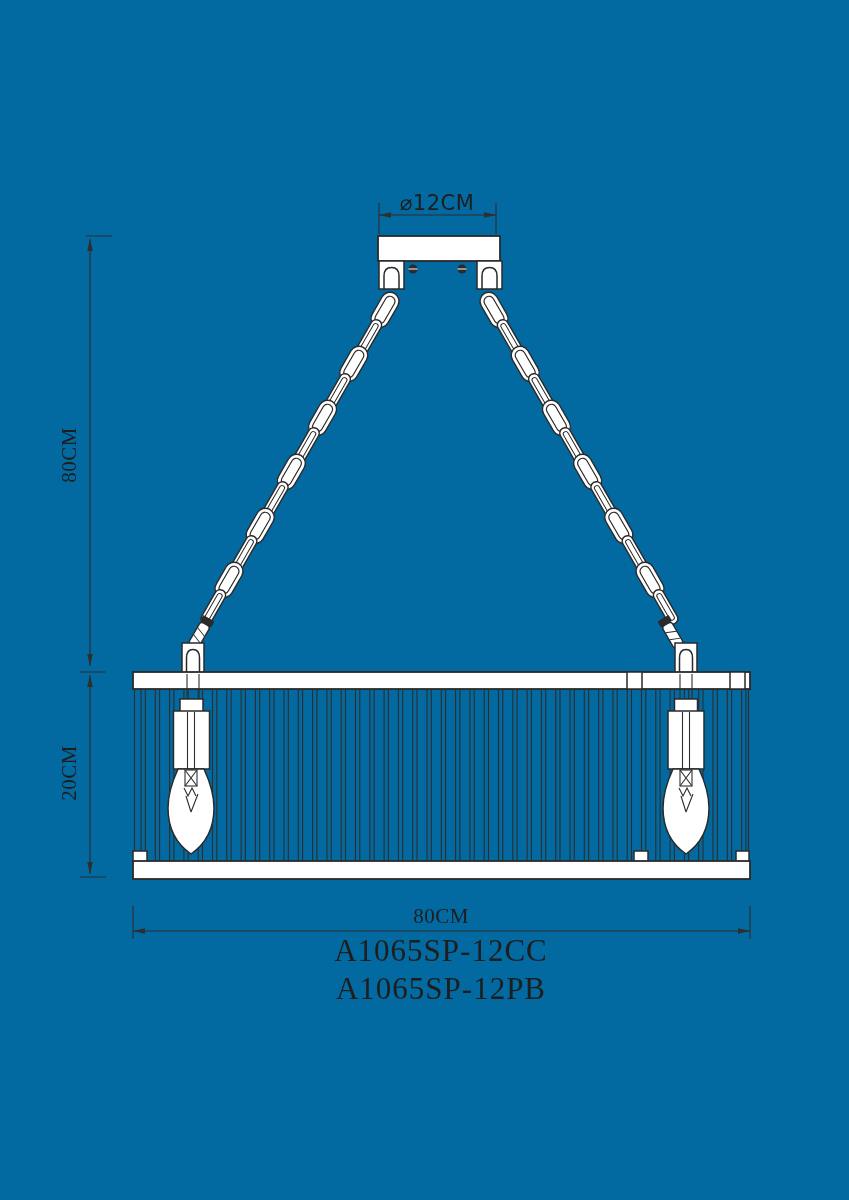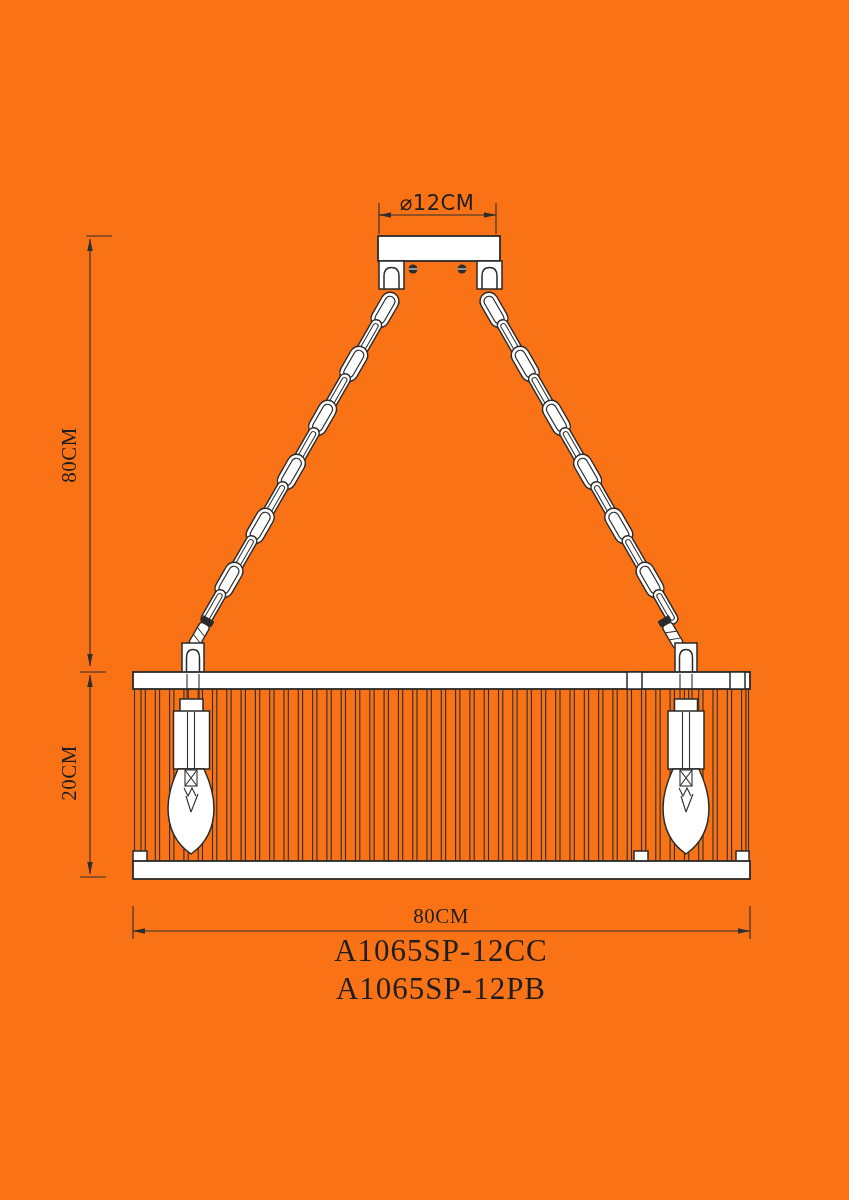--- a/index.html
+++ b/index.html
@@ -1,16 +1,16 @@
 <!DOCTYPE html>
 <html><head>
 <meta charset="utf-8">
 <style>
   html,body{margin:0;padding:0;background:#fff;}
-  .page{position:relative;width:849px;height:1200px;background:#f97316;overflow:hidden;
+  .page{position:relative;width:849px;height:1200px;background:#0369a1;overflow:hidden;
         font-family:"Liberation Serif","DejaVu Serif",serif;}
   svg{position:absolute;left:0;top:0;}
   .outline{fill:#ffffff;stroke:#2a2a2a;stroke-width:1.8;}
   .thin{fill:none;stroke:#2e2e2e;stroke-width:1.1;}
   .mid{fill:none;stroke:#2a2a2a;stroke-width:1.5;}
   .whitefill{fill:#ffffff;stroke:#2a2a2a;stroke-width:1.5;}
   .dark{fill:#2b2b2b;stroke:none;}
   .dim{stroke:#2e2e2e;stroke-width:1.1;fill:none;}
   .dimhead{fill:#2e2e2e;stroke:none;}
   .dimtext{fill:#1e1e1e;font-size:21px;letter-spacing:0.5px;

